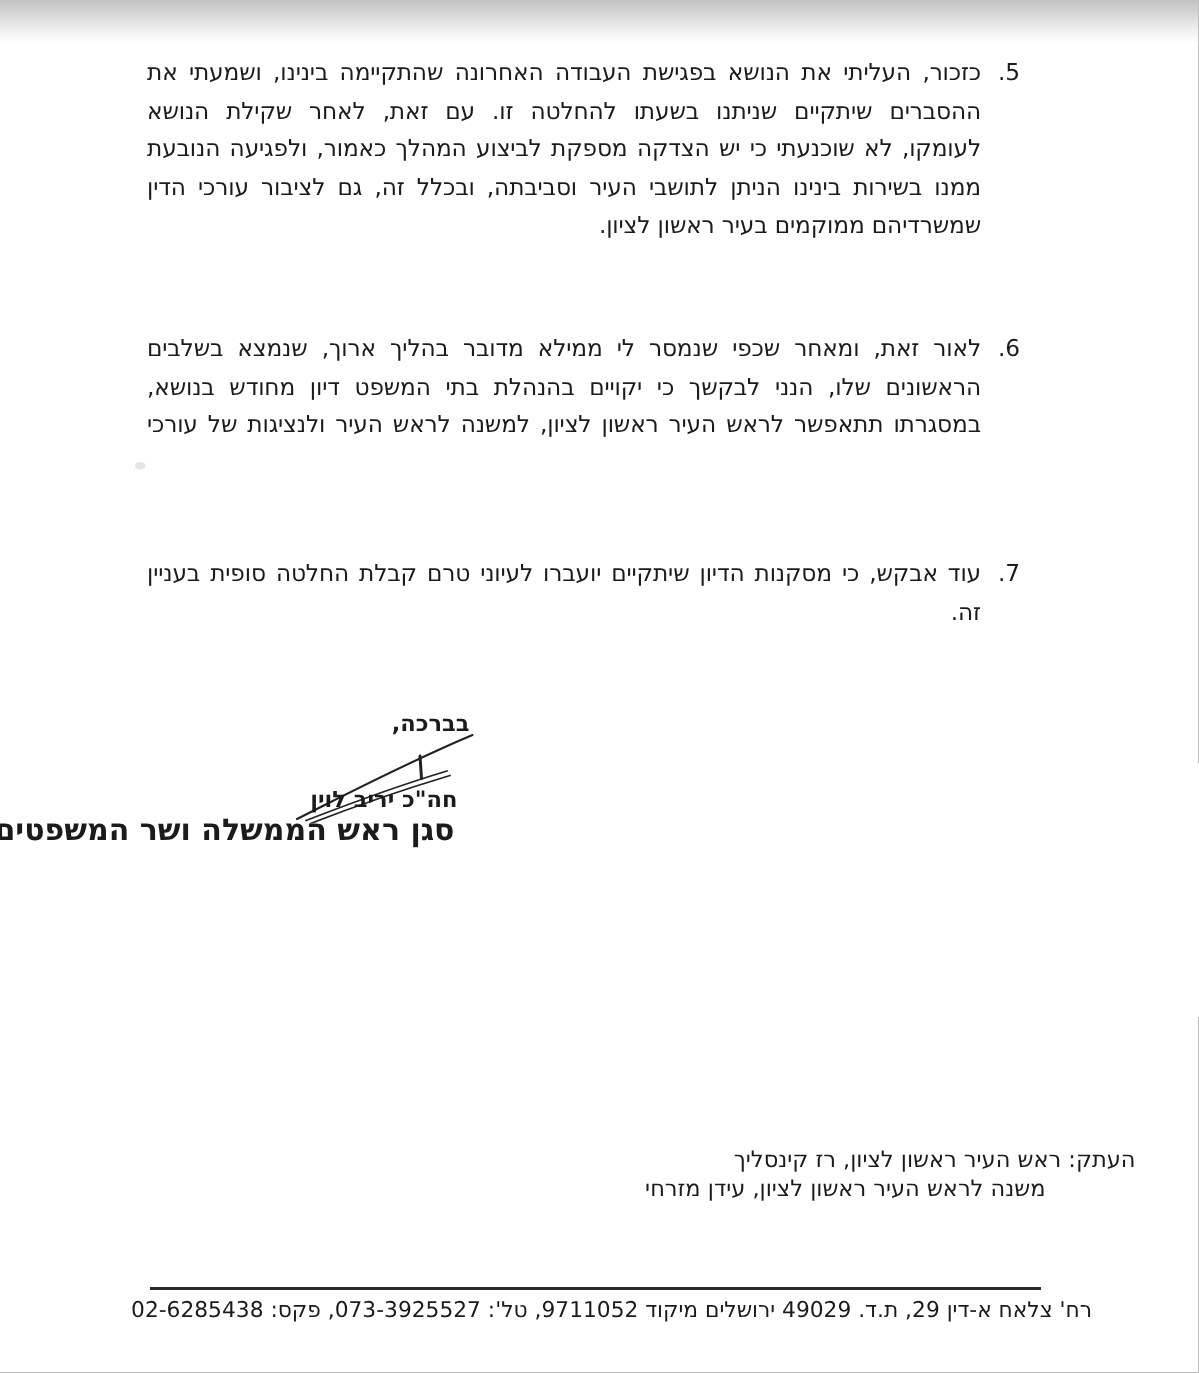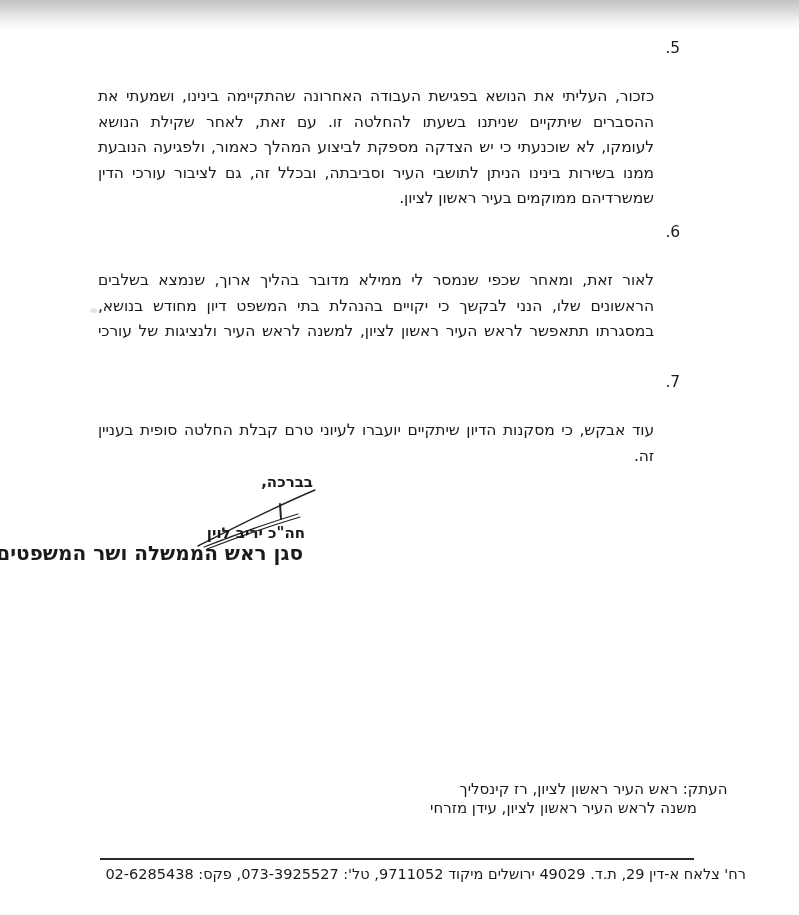--- a/index.html
+++ b/index.html
@@ -22,50 +22,50 @@
   }
   .para{
     position:absolute;left:98px;right:119px;
     direction:rtl;
     font-size:15.5px;line-height:25.6px;letter-spacing:-0.1px;
   }
   .para .num{
     position:absolute;right:0;top:0;width:26px;
     font-size:15.5px;text-align:right;
   }
-  .para .plines{margin-right:26px;margin-top:48px;}
+  .para .plines{margin-right:26px;}
   .tl{text-align:justify;text-align-last:justify;}
   .tl-last{text-align-last:right;}
   .p5{top:36px;}
   .p6{top:220px;}
   .p7{top:370px;}
   .sig-closing{
     position:absolute;top:473px;right:486px;
     direction:rtl;font-size:15px;font-weight:bold;
   }
   .sig-scribble{position:absolute;left:190px;top:487px;}
   .sig-name{
     position:absolute;top:524px;right:494px;
     direction:rtl;font-size:15px;font-weight:bold;white-space:nowrap;
   }
   .sig-title{
     position:absolute;top:541px;right:496px;
     direction:rtl;font-size:20px;font-weight:bold;white-space:nowrap;
   }
   .copies{
-    position:absolute;top:780px;right:42px;
-    direction:rtl;text-align:center;font-size:15px;line-height:19px;
+    position:absolute;top:764px;right:42px;
+    direction:rtl;text-align:right;font-size:15px;line-height:19px;
   }
   .copies .copy-line2{margin-right:60px;}
   .footer-divider{
     position:absolute;left:100px;top:858px;width:594px;height:0;
     border-top:2px solid #2a2a2a;
   }
   .footer-address{
-    position:absolute;top:866px;right:53px;
+    position:absolute;top:866px;right:71px;
     direction:rtl;font-size:14.5px;white-space:nowrap;
   }
 </style>
 </head>
 <body>
 
 <div class="page">
 
   <div class="scan-shadow-top"></div>
   <div class="scan-smudge"></div>

